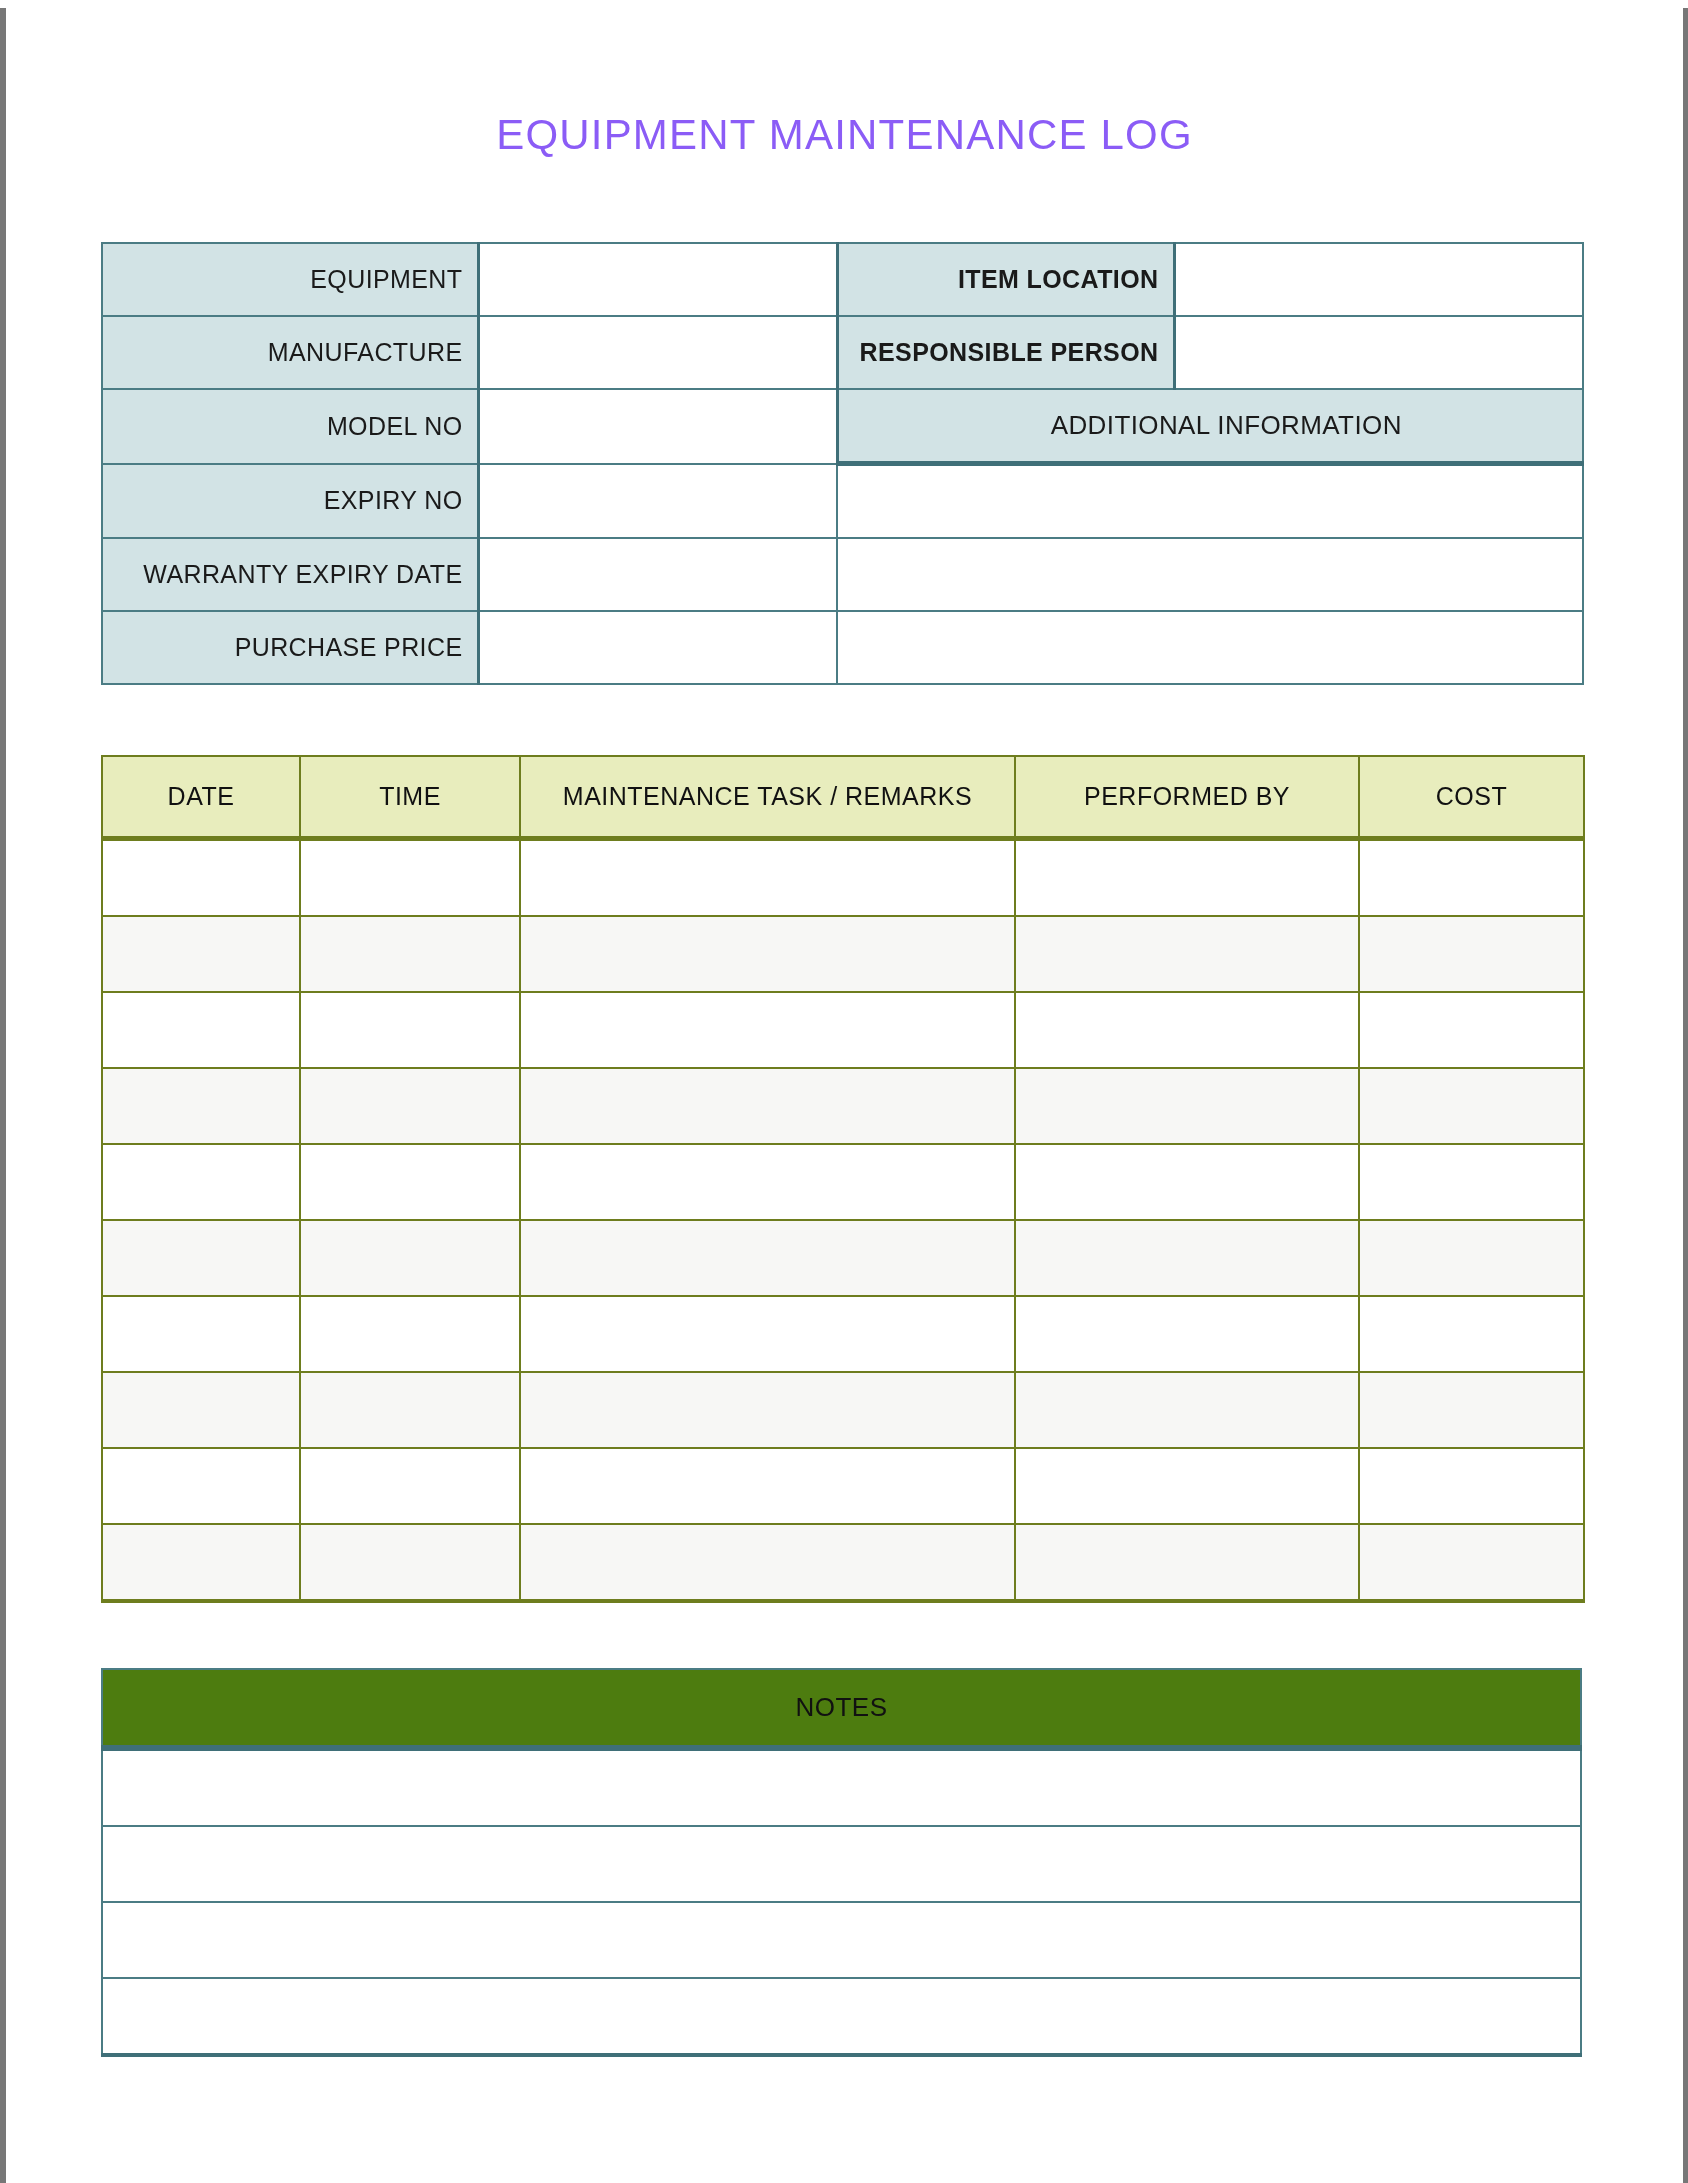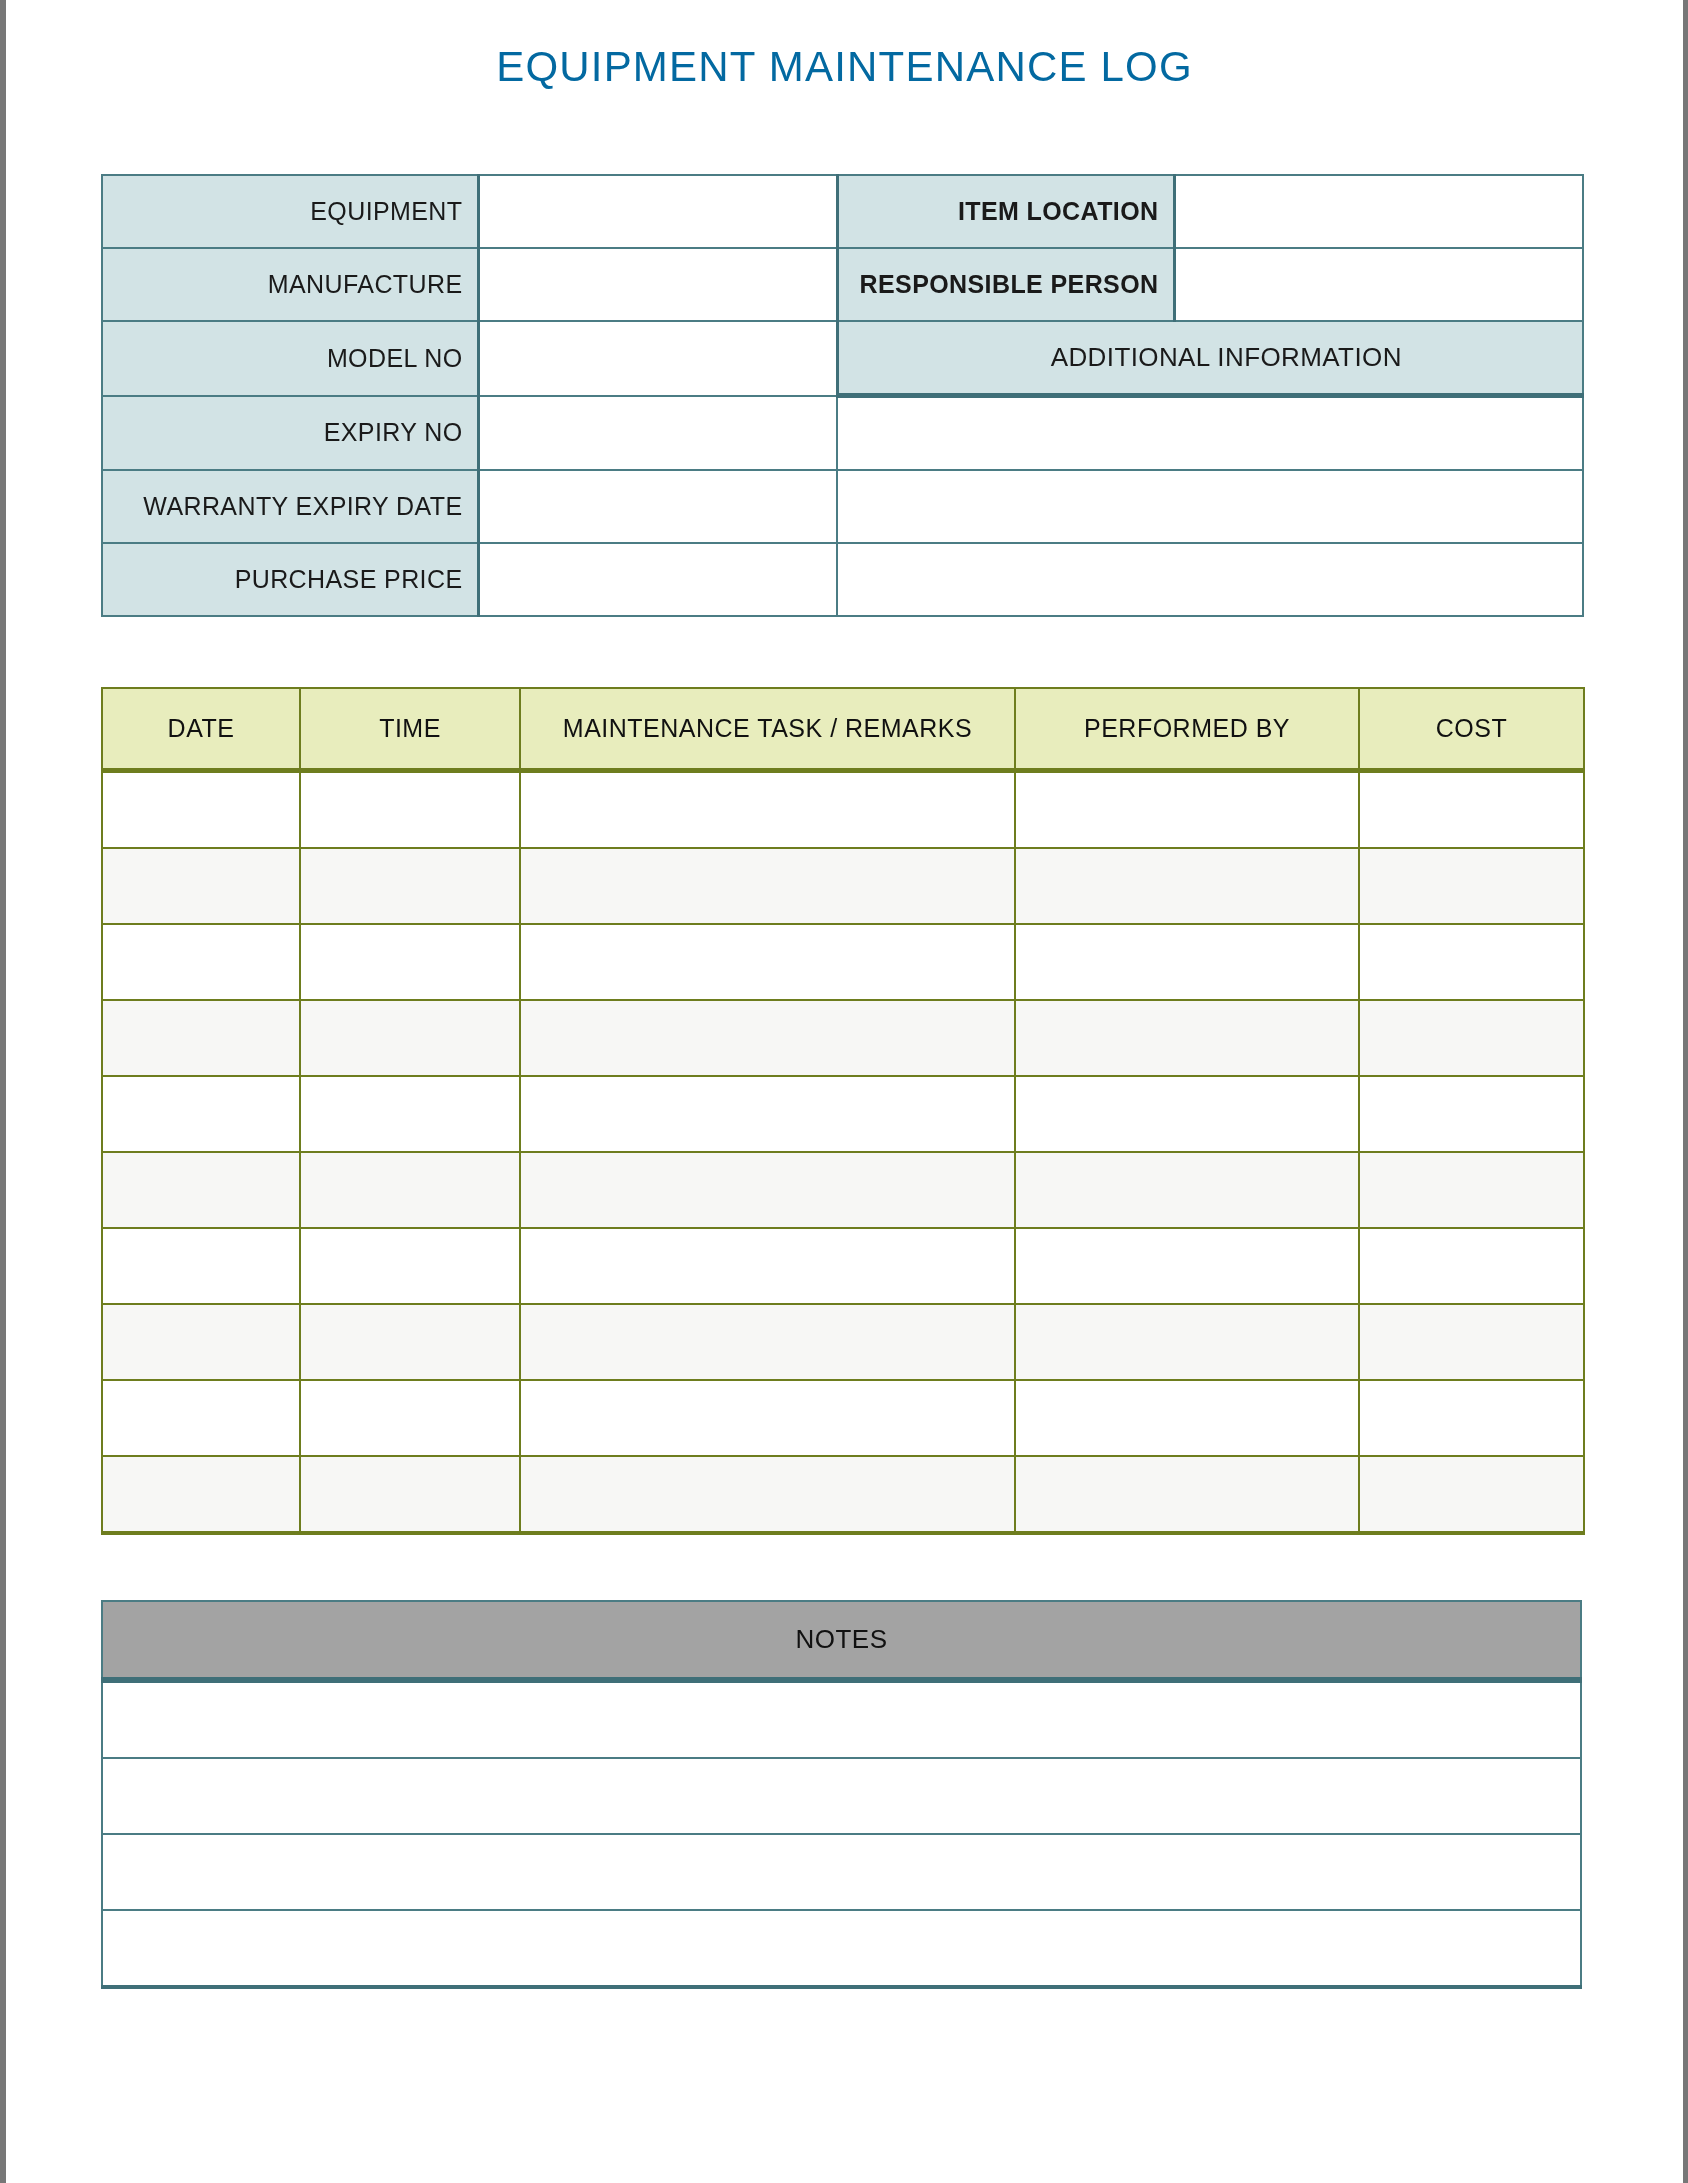--- a/index.html
+++ b/index.html
@@ -33,23 +33,23 @@
     height: 100%;
     padding: 0 95px;
   }
 
   
   .doc-title {
     text-align: center;
     font-size: 42px;
     font-weight: 400;
     letter-spacing: 1.2px;
-    color: #0369a1;
-    margin: 0;
-    padding-top: 43px;
+    color: #8b5cf6;
+    margin: 8px;
+    padding-top: 103px;
     padding-bottom: 0;
     font-stretch: condensed;
   }
 
   
   .info-table {
     margin-top: 83px;
     border-collapse: collapse;
     table-layout: fixed;
     width: 1481px;
@@ -126,21 +126,21 @@
   }
 
   
   .notes-table {
     margin-top: 65px;
     border-collapse: collapse;
     table-layout: fixed;
     width: 1481px;
   }
   .notes-table th {
-    background: #a3a3a3;
+    background: #4d7c0f;
     border: 2px solid #4b7c84;
     border-bottom: 6px solid #3f6f78;
     height: 73px;
     font-size: 26px;
     font-weight: 400;
     letter-spacing: 0.5px;
     font-stretch: condensed;
     text-align: center;
     color: #111111;
   }

